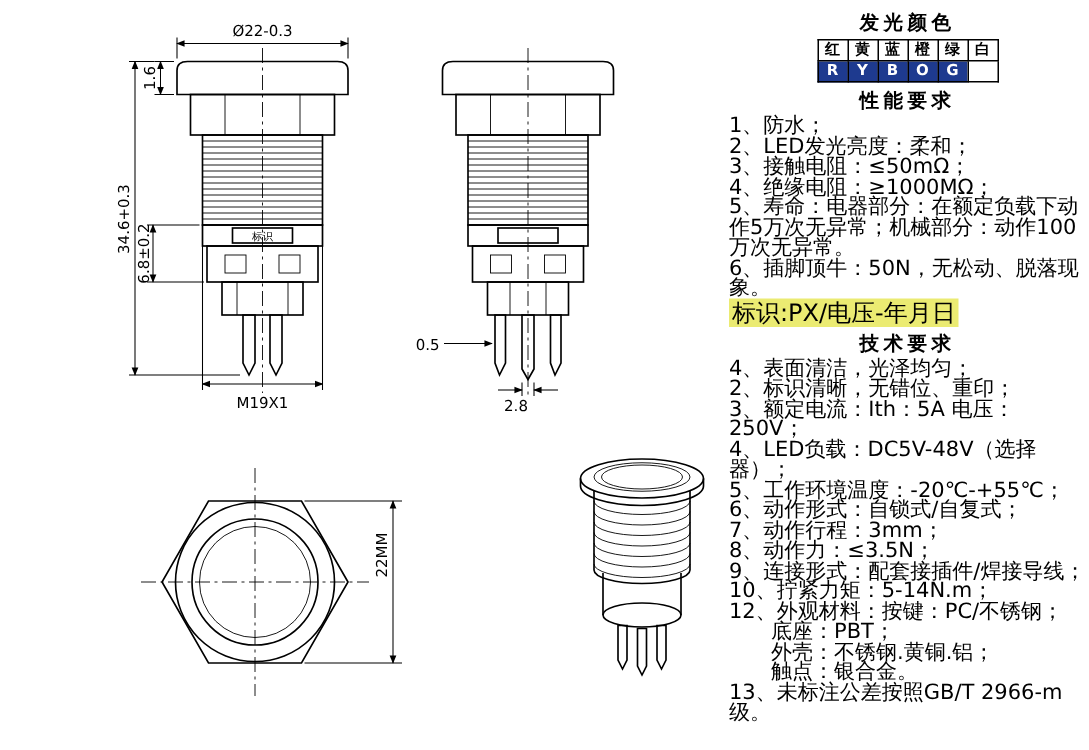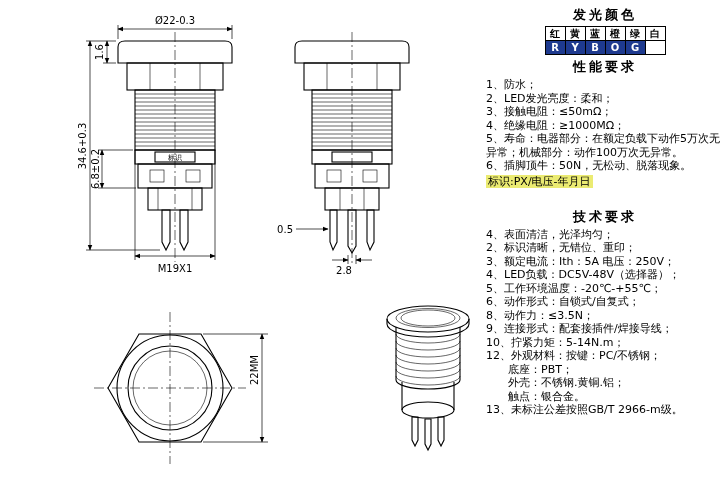--- a/index.html
+++ b/index.html
@@ -13,23 +13,23 @@
   .cl{fill:none;stroke:#000;stroke-width:0.6;stroke-dasharray:10 3 2 3;}
   .d{font-size:10px;fill:#000;}
   .small{font-size:7px;}
   .right-col{position:absolute;left:486px;top:3px;width:238px;}
   .sec-title{font-weight:bold;font-size:13px;text-align:center;letter-spacing:3px;margin:3px 0 2px;}
   .color-table{border-collapse:collapse;margin:1px auto 3px;}
   .color-table td{border:1px solid #000;width:19px;height:13px;text-align:center;
                   font-size:10px;font-weight:bold;padding:0;line-height:13px;}
   td.ccode{background:#1e3a8f;color:#fff;}
   td.ccode:empty{background:#fff;}
-  .spec-list{font-size:11px;line-height:13.5px;}
+  .spec-list{font-size:14px;line-height:13.5px;}
   .spec-item{white-space:pre-wrap;}
-  .mark-line{font-size:11px;line-height:15px;margin:1px 0 19px;}
+  .mark-line{font-size:16px;line-height:15px;margin:1px 0 4px;}
   .hl{background:#ebeb72;padding:0 2px;}
 </style>
 </head>
 <body>
 
 <div class="page">
 
   <svg class="drawing" viewBox="0 0 490 500" width="490" height="500" xmlns="http://www.w3.org/2000/svg">
     <defs>
       <marker id="arr" viewBox="0 0 10 10" refX="9" refY="5" markerWidth="8" markerHeight="8" orient="auto-start-reverse">
@@ -174,20 +174,21 @@
     <div class="mark-line"><span class="hl">标识:PX/电压-年月日</span></div>
 
     <div class="sec-title">技术要求</div>
     <div class="spec-list">
         <div class="spec-item">4、表面清洁，光泽均匀；</div>
         <div class="spec-item">2、标识清晰，无错位、重印；</div>
         <div class="spec-item">3、额定电流：Ith：5A 电压：250V；</div>
         <div class="spec-item">4、LED负载：DC5V-48V（选择器）；</div>
         <div class="spec-item">5、工作环境温度：-20℃-+55℃；</div>
         <div class="spec-item">6、动作形式：自锁式/自复式；</div>
+        <div class="spec-item">7、动作行程：3mm；</div>
         <div class="spec-item">8、动作力：≤3.5N；</div>
         <div class="spec-item">9、连接形式：配套接插件/焊接导线；</div>
         <div class="spec-item">10、拧紧力矩：5-14N.m；</div>
         <div class="spec-item">12、外观材料：按键：PC/不锈钢；</div>
         <div class="spec-item">　　底座：PBT；</div>
         <div class="spec-item">　　外壳：不锈钢.黄铜.铝；</div>
         <div class="spec-item">　　触点：银合金。</div>
         <div class="spec-item">13、未标注公差按照GB/T 2966-m级。</div>
       </div>
 

